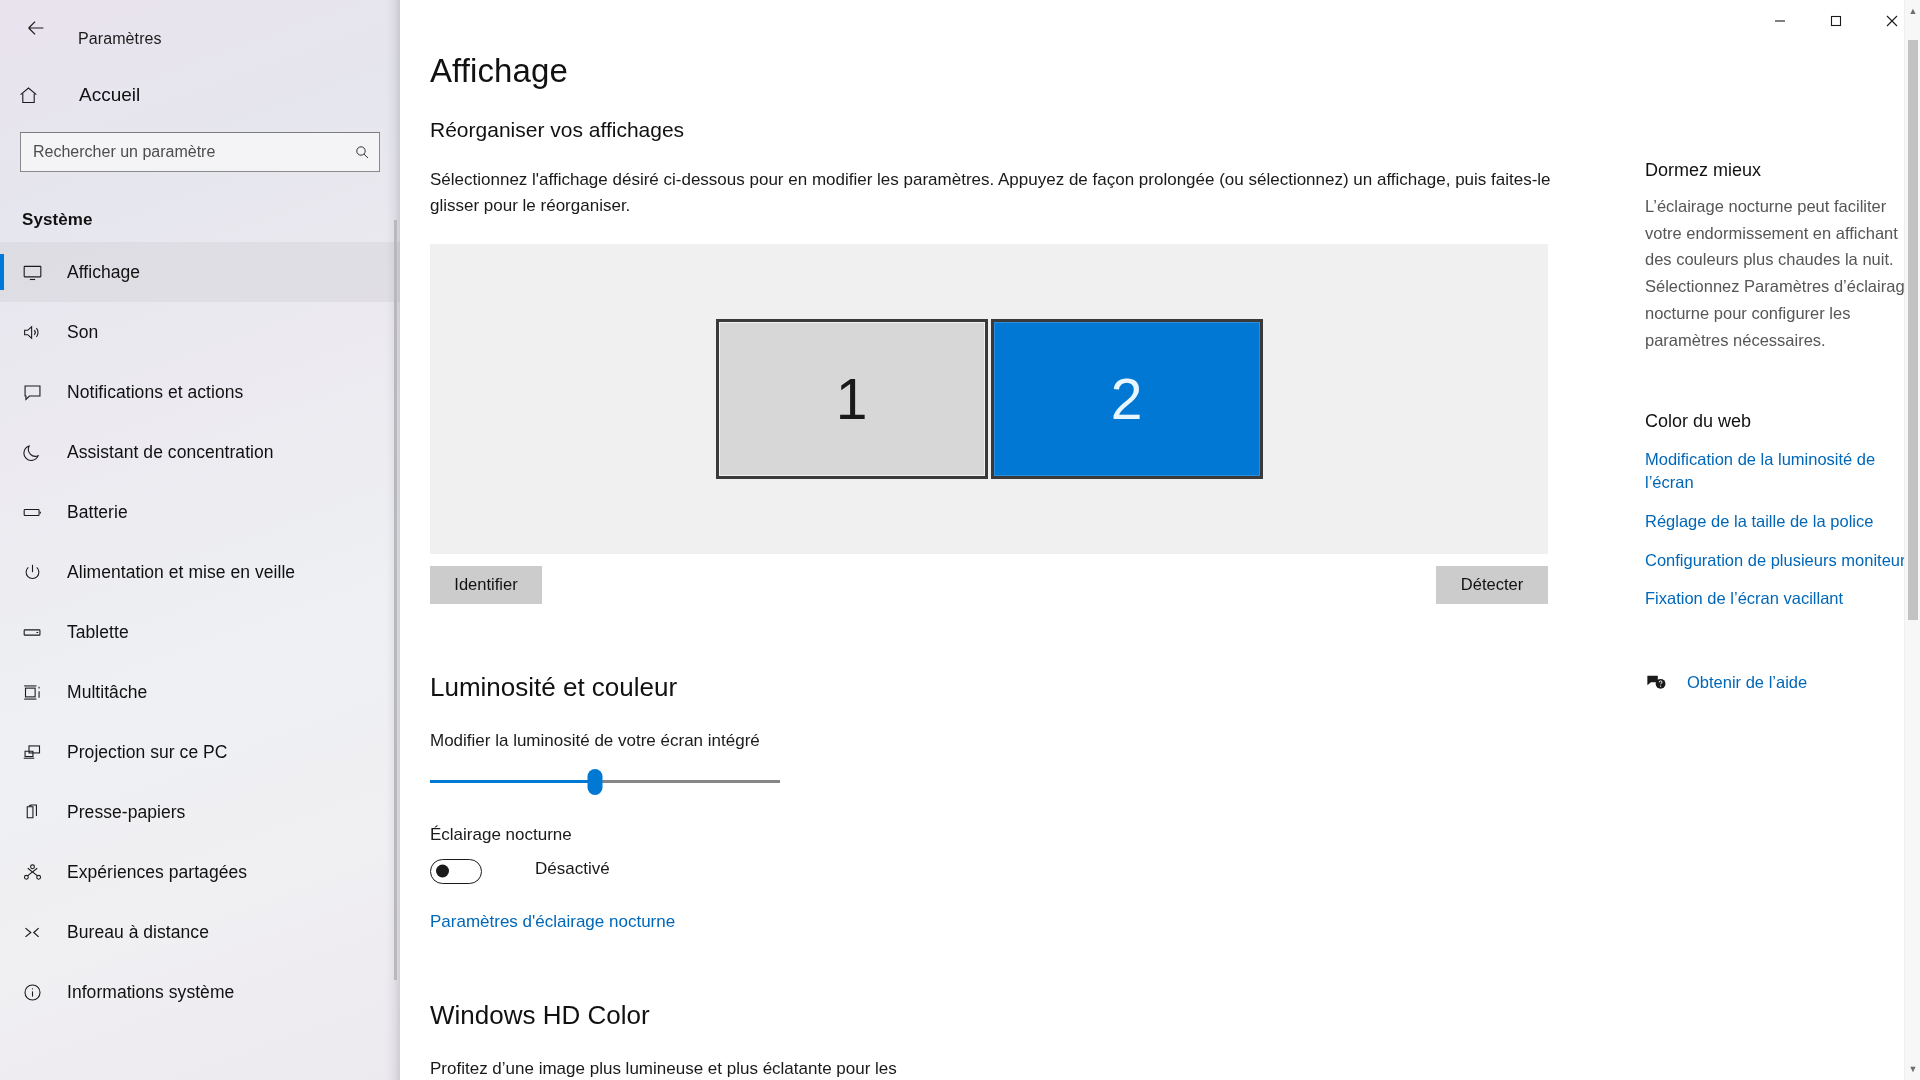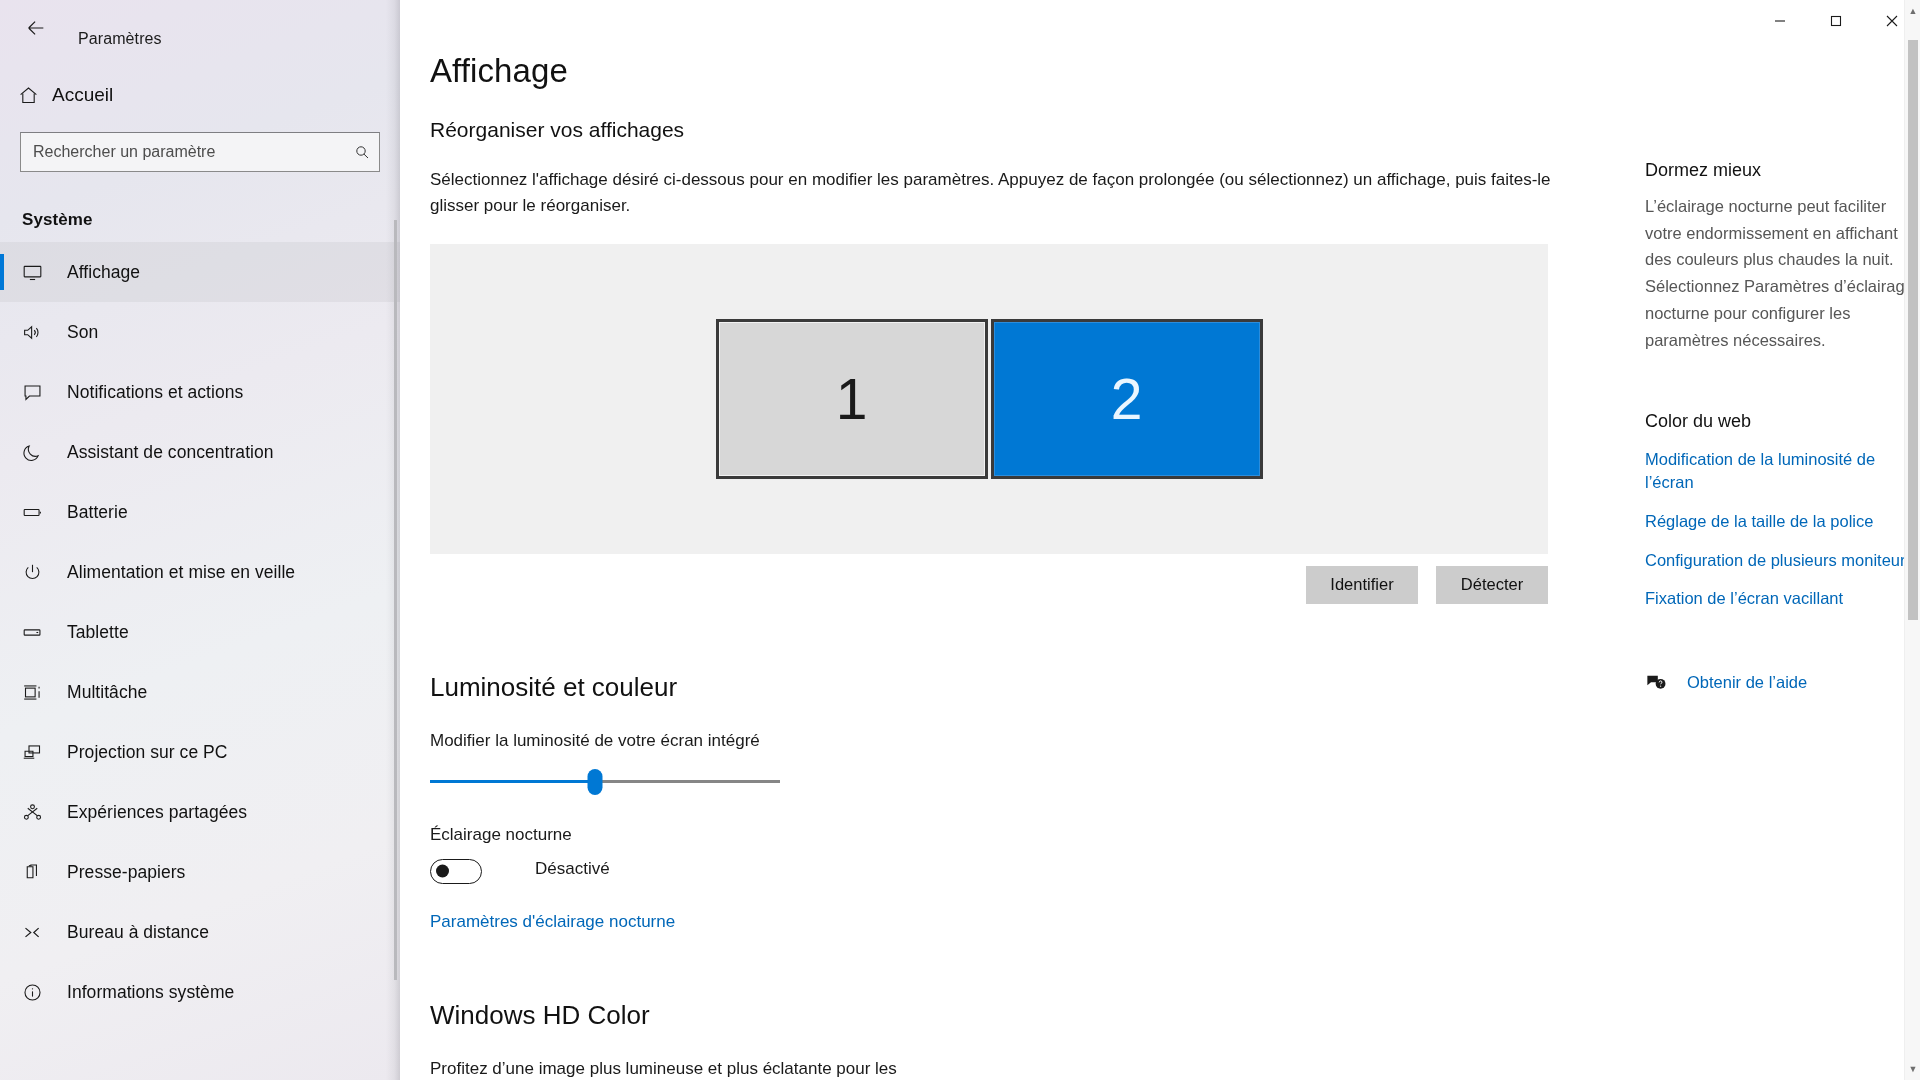--- a/index.html
+++ b/index.html
@@ -33,21 +33,21 @@
     cursor: pointer;
   }
   .back-btn svg { display: block; }
   .app-title {
     font-size: 16px; color: #1b1b1b; margin-left: 20px; letter-spacing: .1px;
   }
   .home-row {
     display: flex; align-items: center; height: 46px; margin-top: 24px; padding-left: 18px; cursor: pointer;
   }
   .home-row .ic { width: 34px; display:flex; align-items:center; }
-  .home-row .lb { font-size: 19px; color: #111; margin-left: 0; }
+  .home-row .lb { font-size: 19px; color: #111; margin-left: 27px; }
 
   .search-wrap { padding: 14px 20px 0 20px; }
   .search-box {
     height: 40px; background: #f4f4f6;
     border: 1px solid #8a8a8a; border-top-color: #7e7e82;
     display: flex; align-items: center; position: relative;
   }
   .search-box input {
     flex: 1; border: 0; outline: 0; background: transparent;
     font-family: "Liberation Sans", sans-serif; font-size: 16px; color: #1a1a1a;
@@ -106,21 +106,21 @@
   }
   .monitors { display: flex; align-items: center; }
   .mon {
     width: 272px; height: 160px; border: 3px solid #3a3a3a;
     display: flex; align-items: center; justify-content: center;
     position: relative; font-size: 57px; font-weight: 300;
   }
   .mon.m1 { background: #d7d7d7; color: #1a1a1a; box-shadow: inset 0 0 0 1px #f2f2f2; }
   .mon.m2 { background: #0078d4; color: #eaf6ff; margin-left: 3px; box-shadow: inset 0 0 0 1px #2b8ddc; }
 
-  .btn-row { width: 1118px; display: flex; justify-content: flex-end; gap: 18px; margin-top: 12px; }
+  .btn-row { width: 1118px; display: flex; justify-content: space-between; gap: 18px; margin-top: 12px; }
   .btn {
     min-width: 112px; height: 38px; background: #cccccc; border: 1px solid #cccccc;
     font-family: "Liberation Sans", sans-serif; font-size: 16.5px; color: #111;
     display: flex; align-items: center; justify-content: center; padding: 0 18px; cursor: pointer;
   }
 
   .h2 { font-size: 26px; color: #111; margin-top: 68px; font-weight: normal; }
   .lbl { font-size: 17px; color: #1a1a1a; margin-top: 28px; }
 
   .slider { width: 350px; height: 30px; position: relative; margin-top: 16px; }
@@ -302,39 +302,39 @@
               <path d="M3.5 10.5h9v6h-9z"></path>
               <path d="M2 18.5h12"></path>
           </svg>
         </span>
         <span class="lb">Projection sur ce PC</span>
       </div>
 
       <div class="nav-item">
         <span class="ic">
           <svg width="21" height="21" viewBox="0 0 24 24" fill="none" stroke="#1b1b1b" stroke-width="1.25">
+            <path d="M6 5.5h6.5V18H6z"></path>
+              <path d="M9.5 3.5h7V16"></path>
+              <path d="M7.8 4.2h3"></path>
+          </svg>
+        </span>
+        <span class="lb">Presse-papiers</span>
+      </div>
+
+      <div class="nav-item">
+        <span class="ic">
+          <svg width="21" height="21" viewBox="0 0 24 24" fill="none" stroke="#1b1b1b" stroke-width="1.25">
             <circle cx="5" cy="17.5" r="2.2"></circle>
               <circle cx="19" cy="17.5" r="2.2"></circle>
               <circle cx="12" cy="5.5" r="2.2"></circle>
             <path d="M6.6 15.6L17.4 7.2"></path>
               <path d="M17.4 15.6L6.6 7.2"></path>
           </svg>
         </span>
         <span class="lb">Expériences partagées</span>
-      </div>
-
-      <div class="nav-item">
-        <span class="ic">
-          <svg width="21" height="21" viewBox="0 0 24 24" fill="none" stroke="#1b1b1b" stroke-width="1.25">
-            <path d="M6 5.5h6.5V18H6z"></path>
-              <path d="M9.5 3.5h7V16"></path>
-              <path d="M7.8 4.2h3"></path>
-          </svg>
-        </span>
-        <span class="lb">Presse-papiers</span>
       </div>
 
       <div class="nav-item">
         <span class="ic">
           <svg width="21" height="21" viewBox="0 0 24 24" fill="none" stroke="#1b1b1b" stroke-width="1.4">
             <path d="M4 7l6 5-6 5"></path>
               <path d="M19 7l-5.5 5L19 17"></path>
           </svg>
         </span>
         <span class="lb">Bureau à distance</span>

